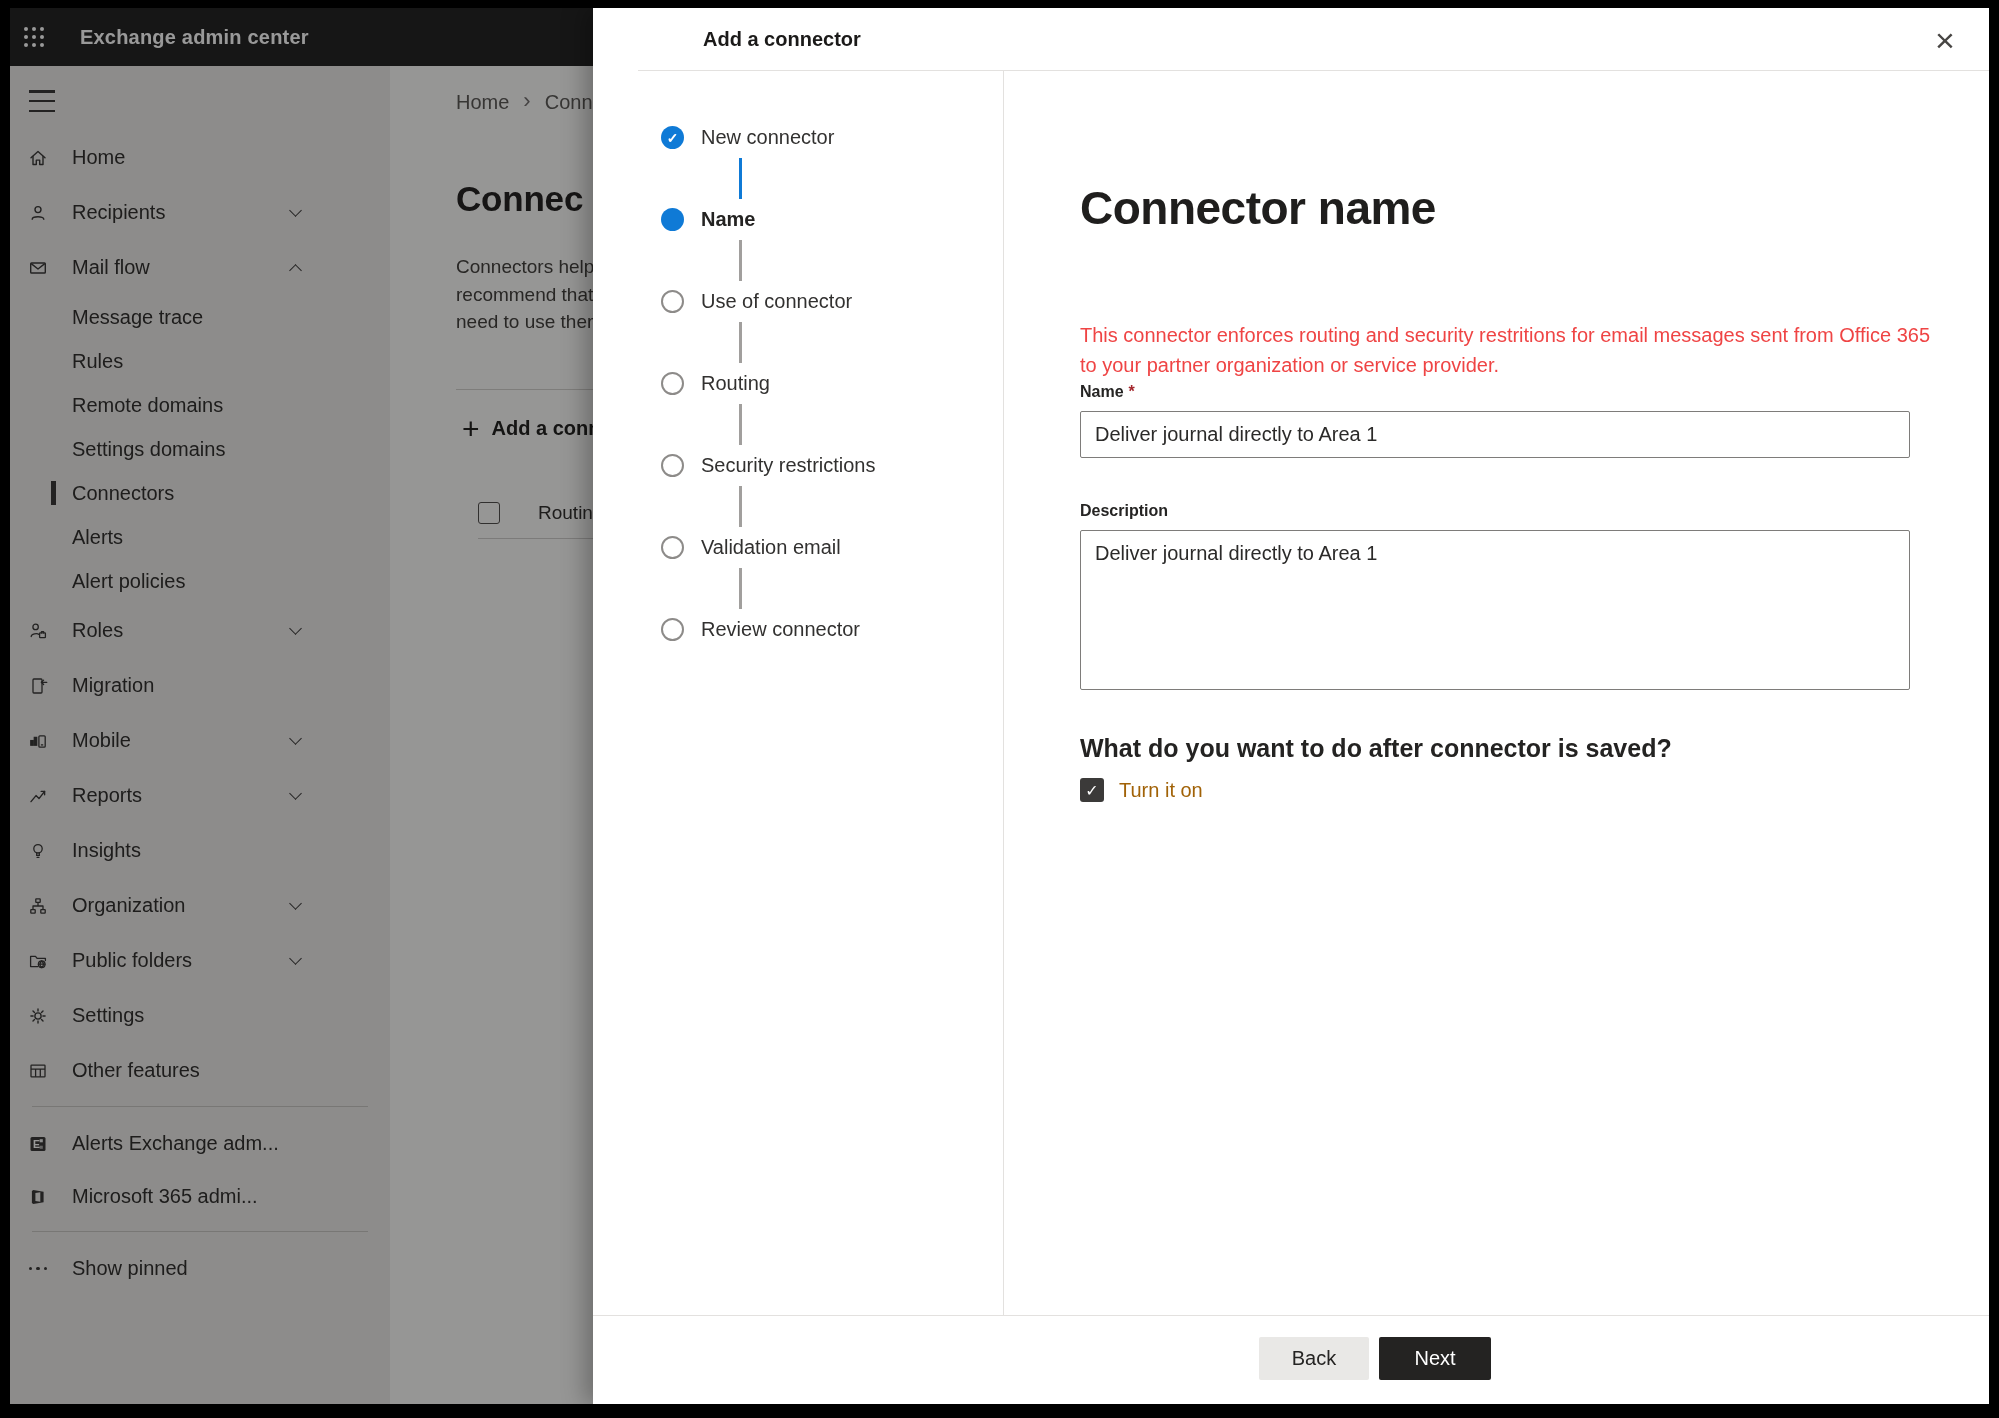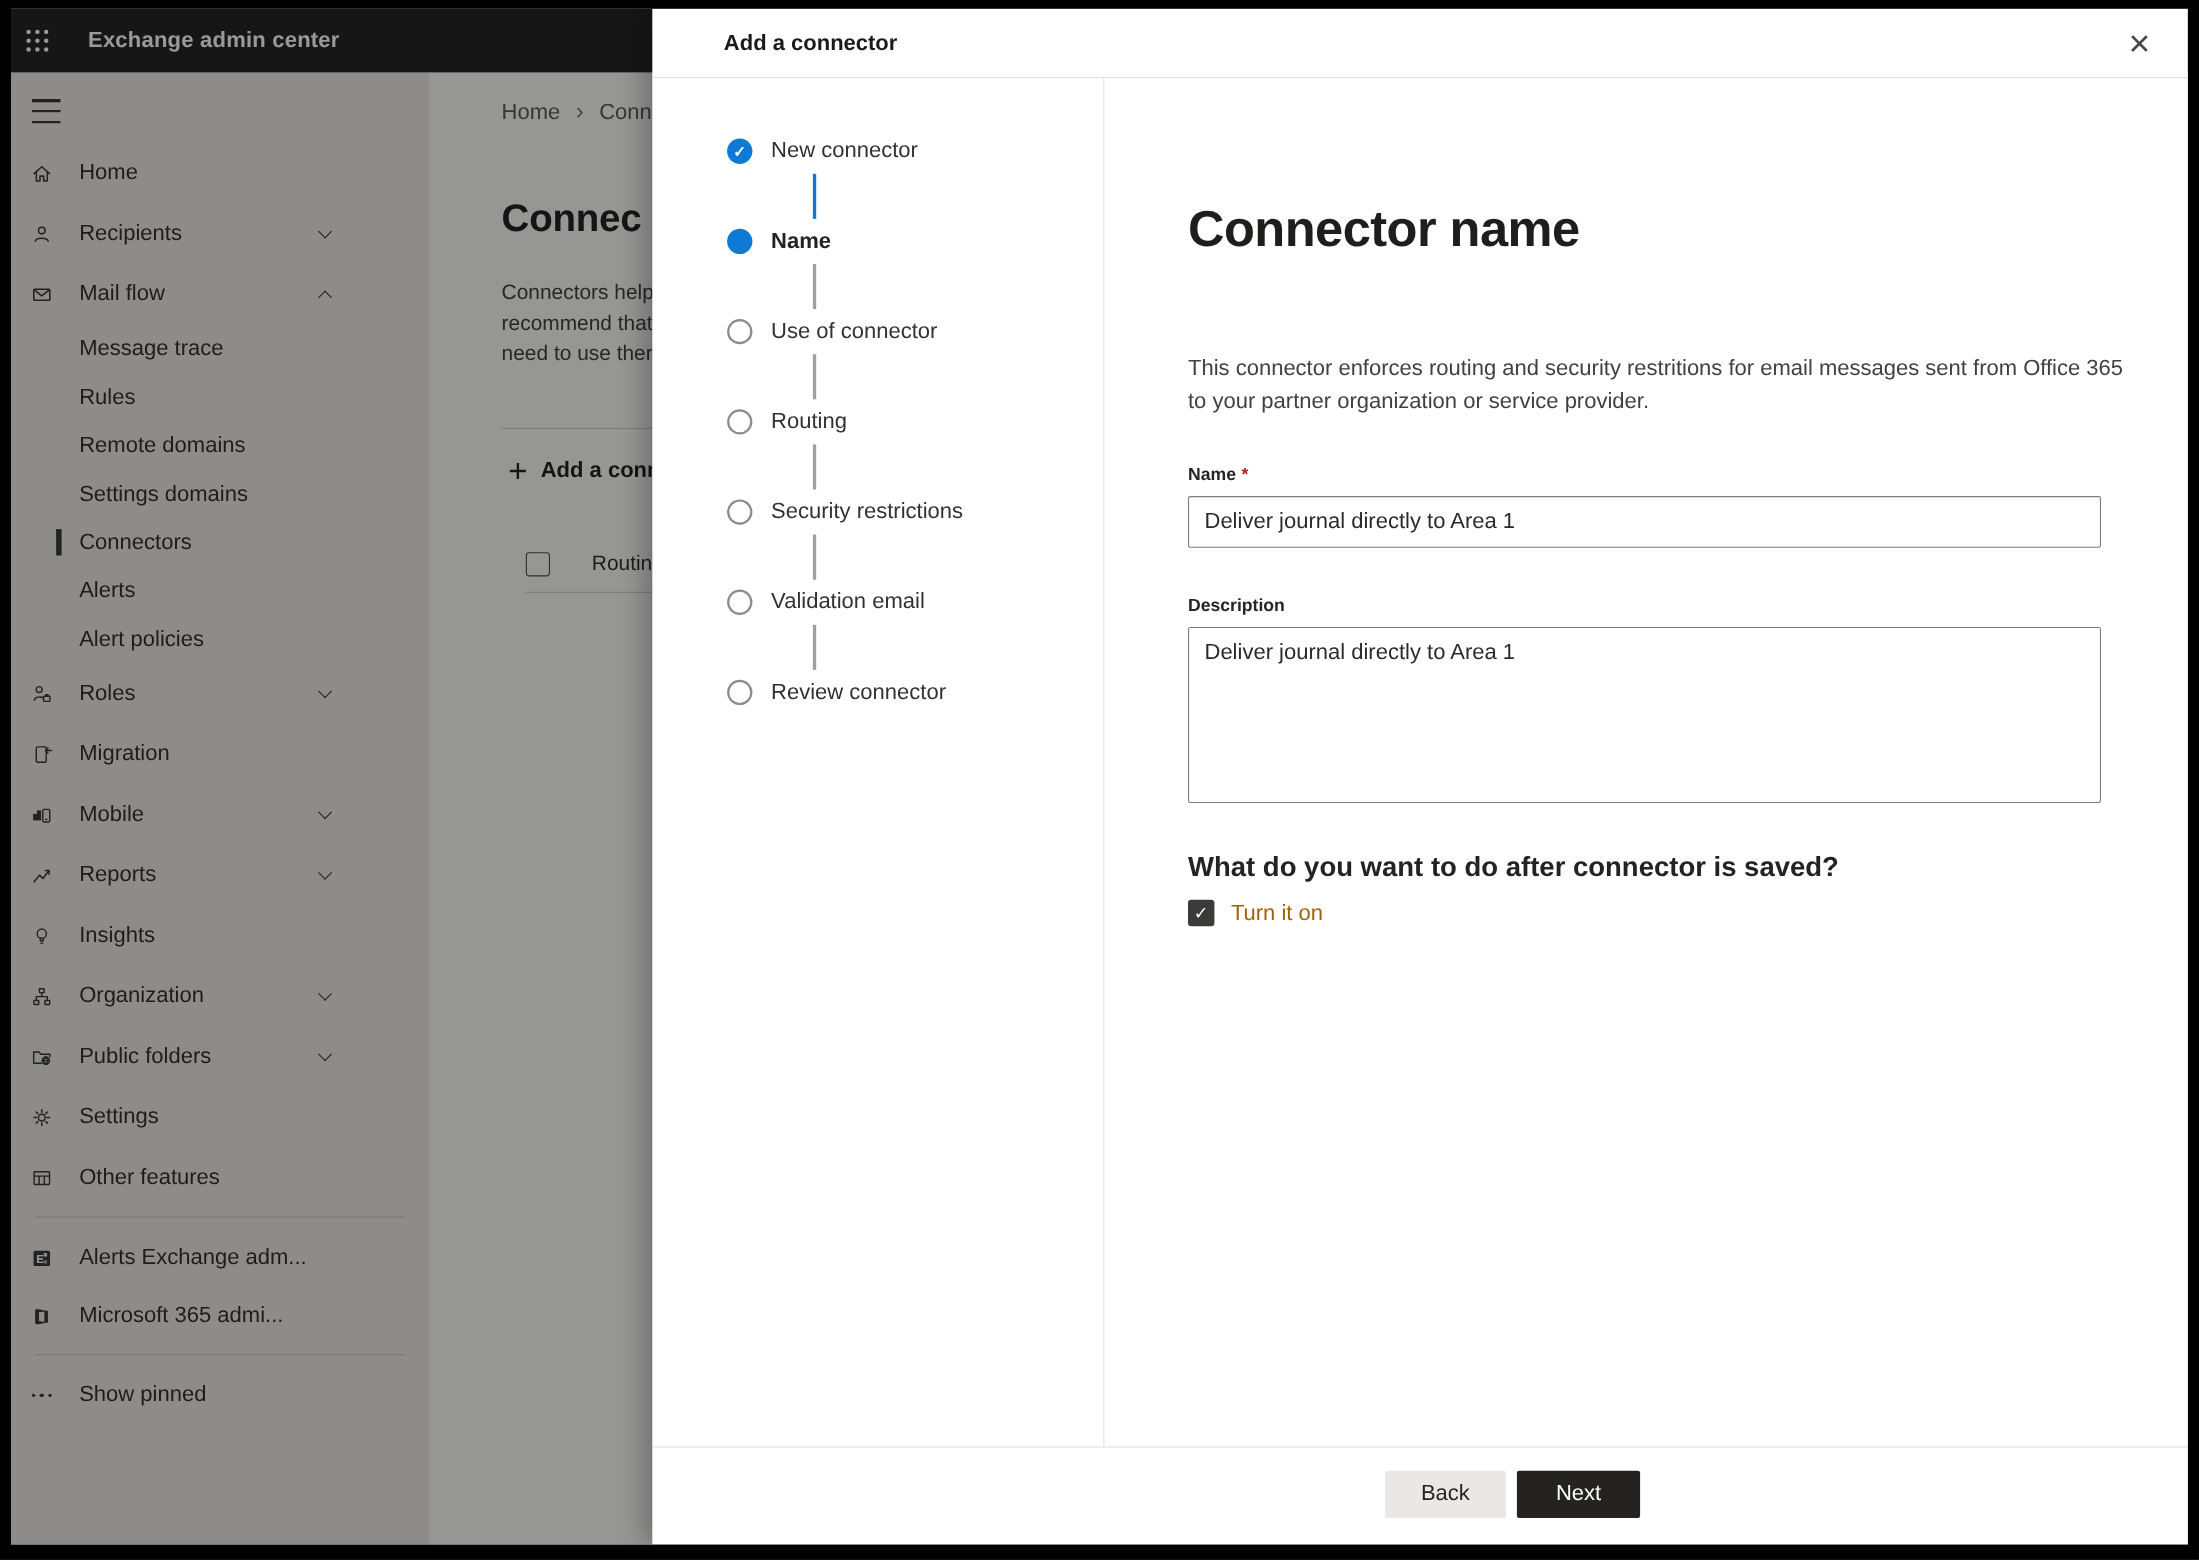--- a/index.html
+++ b/index.html
@@ -45,39 +45,39 @@
   .tbl-head { margin-top:60px; margin-left:22px; display:flex; align-items:center; }
   .tbl-cb { width:22px; height:22px; border:1.6px solid #53514f; border-radius:3px; background:transparent; cursor:pointer; }
   .tbl-status { margin-left:38px; font-size:19px; color:#323130; cursor:pointer; }
   .tbl-line { margin-top:14px; margin-left:22px; width:520px; height:1px; background:#cfcdcb; }
 
   
   .overlay { position:absolute; inset:0; background:rgba(0,0,0,0.40); z-index:5; }
 
   
   .dialog { position:absolute; left:583px; top:0; right:0; bottom:0; background:#fff; z-index:10; display:flex; flex-direction:column; box-shadow:-8px 0 22px rgba(0,0,0,.28); }
-  .dlg-header { height:63px; flex:none; border-bottom:1px solid #e3e1df; position:relative; display:flex; align-items:center; }
+  .dlg-header { height:63px; flex:none; border-bottom:1px solid #e3e1df; position:relative; display:flex; align-items:center;margin-left:45px; }
   .dlg-title { margin-left:65px; font-size:20px; font-weight:700; color:#1b1a19; }
   .dlg-close { position:absolute; right:22px; top:10px; width:44px; height:44px; display:flex; align-items:center; justify-content:center; font-size:34px; font-weight:300; color:#484644; cursor:pointer; line-height:1; }
   .dlg-body { flex:1; display:flex; min-height:0; }
 
   .steps { width:411px; flex:none; border-right:1px solid #e3e1df; padding:55px 0 0 68px; }
   .step-row { display:flex; align-items:center; }
   .step-dot { width:23px; height:23px; border-radius:50%; flex:none; display:flex; align-items:center; justify-content:center; }
   .step-dot.completed { background:#0f7ad6; color:#fff; font-size:14px; font-weight:700; }
   .step-dot.current { background:#0f7ad6; }
   .step-dot.upcoming { background:#fff; border:2px solid #8d8b89; }
   .step-label { margin-left:17px; font-size:20px; color:#323130; white-space:nowrap; }
   .step-label.current { font-weight:700; color:#242322; }
   .step-link { width:3px; height:41px; margin:9px 0 9px 78px; background:#a19f9d; }
   .step-link.blue { background:#0f7ad6; }
 
   .content { flex:1; padding:110px 0 0 76px; position:relative; }
   .content-title { font-size:46px; font-weight:700; color:#1f1e1d; letter-spacing:-.5px; margin-bottom:85px; }
-  .content-desc { width:860px; font-size:20px; line-height:30px; color:#404040; margin-bottom:40px; }
+  .content-desc { width:860px; font-size:20px; line-height:30px; color:#ef4444; }
   .field-label { font-size:16px; font-weight:700; color:#252423; line-height:24px; margin-bottom:7px; }
   .req { color:#a4262c; font-weight:700; margin-left:5px; }
   .txt-input { width:830px; height:47px; border:1px solid #7e7c7a; border-radius:2px; font-family:"Liberation Sans",sans-serif; font-size:20px; color:#2b2a29; padding:0 14px; background:#fff; outline:none; display:block; margin-bottom:41px; }
   .txt-area { width:830px; height:160px; border:1px solid #7e7c7a; border-radius:2px; font-family:"Liberation Sans",sans-serif; font-size:20px; color:#2b2a29; padding:11px 14px; background:#fff; outline:none; resize:none; display:block; margin-bottom:45px; }
   .question { font-size:25px; font-weight:700; color:#242322; line-height:26px; margin-bottom:17px; }
   .cb-row { display:flex; align-items:center; cursor:pointer; }
   .cb-box { width:24px; height:24px; background:#3b3a39; border-radius:3px; display:flex; align-items:center; justify-content:center; color:#fff; font-size:16px; flex:none; }
   .cb-label { margin-left:15px; font-size:20px; color:#a16207; }
 
   .dlg-footer { height:89px; flex:none; border-top:1px solid #e3e1df; position:relative; }

